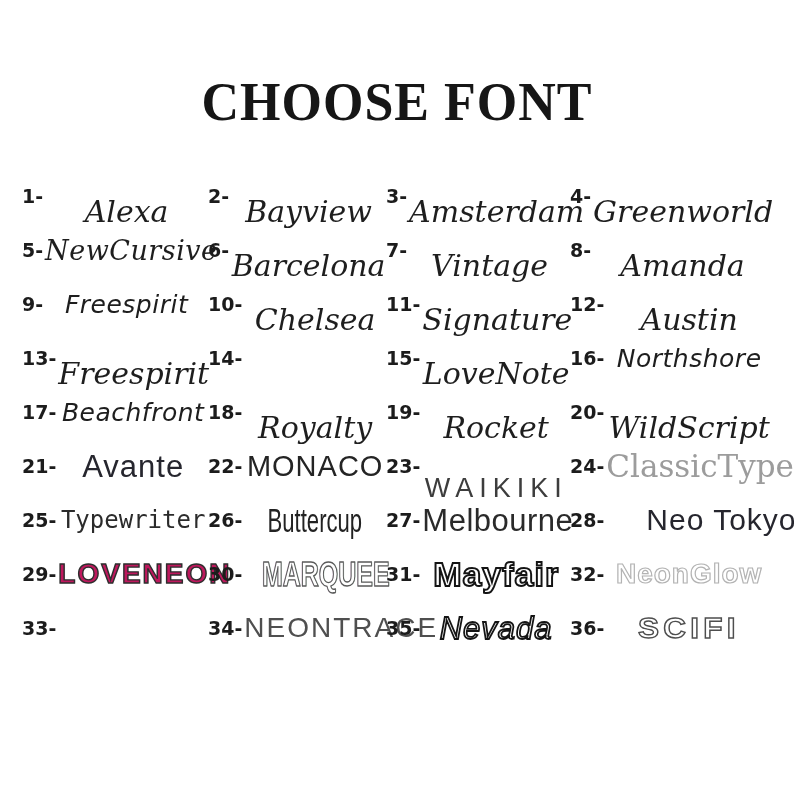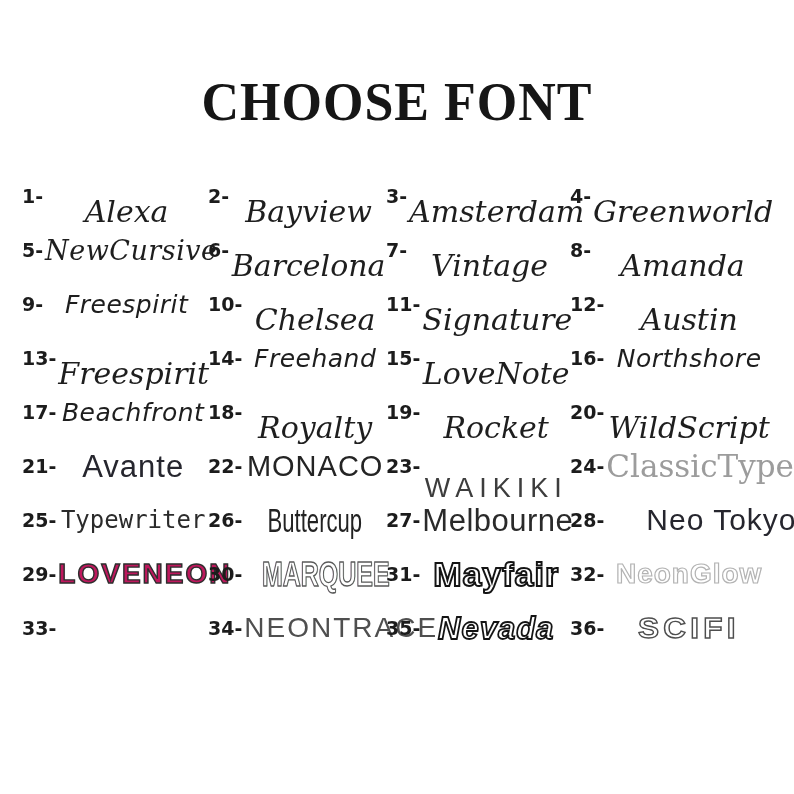--- a/index.html
+++ b/index.html
@@ -162,21 +162,21 @@
     color: #909090;
   }
   .f-neontrace {
     font-size: 28px;
     font-weight: 300;
     letter-spacing: 2px;
     color: #4f4f4f;
   }
   .f-nevada {
     font-size: 31px;
-    font-weight: 700;
+    font-weight: 400;
     font-style: italic;
     color: #ffffff;
     -webkit-text-stroke: 1.8px #141414;
     letter-spacing: 1px;
   }
   .f-scifi {
     font-size: 30px;
     font-weight: 700;
     letter-spacing: 4px;
     color: #ffffff;
@@ -237,21 +237,20 @@
       <div class="cell">
     <span class="num">12-</span>
     <span class="name f-script-serif-lg">Austin</span>
   </div>
       <div class="cell">
     <span class="num">13-</span>
     <span class="name f-script-serif-lg">Freespirit</span>
   </div>
       <div class="cell">
     <span class="num">14-</span>
-    <span class="name f-script-sans">Freehand</span>
   </div>
       <div class="cell">
     <span class="num">15-</span>
     <span class="name f-script-serif-lg">LoveNote</span>
   </div>
       <div class="cell">
     <span class="num">16-</span>
     <span class="name f-script-sans">Northshore</span>
   </div>
       <div class="cell">

